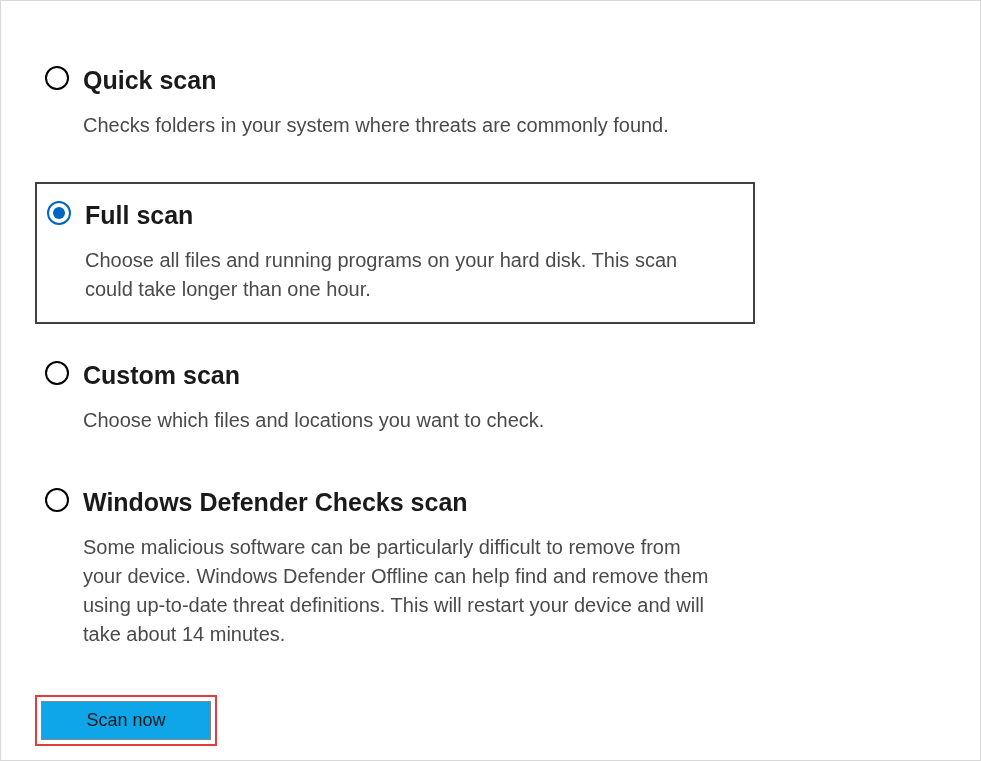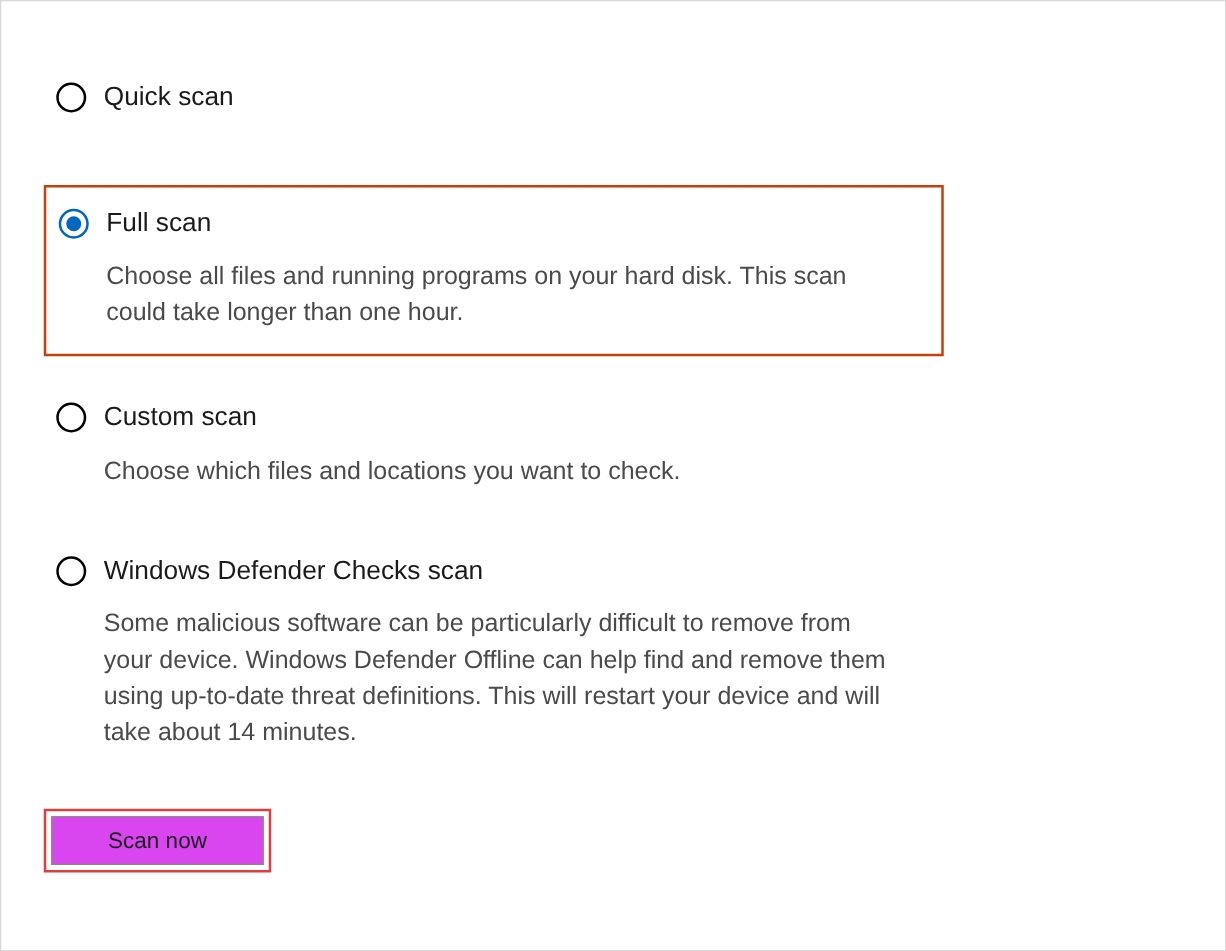--- a/index.html
+++ b/index.html
@@ -17,21 +17,21 @@
       color: #1a1a1a;
     }
     .option {
       display: flex;
       align-items: flex-start;
       margin-bottom: 36px;
       padding: 6px 6px 10px 2px;
       max-width: 720px;
     }
     .option.highlighted {
-      border: 2px solid #c2410c;
+      border: 2px solid #404040;
       padding: 16px 6px 18px 2px;
       margin-bottom: 30px;
       margin-top: -4px;
     }
     .radio-wrap {
       flex-shrink: 0;
       width: 40px;
       padding-top: 1px;
       display: flex;
       justify-content: center;
@@ -55,62 +55,63 @@
       height: 12px;
       background: #0067c0;
       border-radius: 50%;
       display: block;
     }
     .option-content {
       flex: 1;
       padding-left: 6px;
     }
     .option-title {
-      font-size: 21px;
-      font-weight: 400;
+      font-size: 25px;
+      font-weight: 700;
       color: #1a1a1a;
       margin-bottom: 16px;
       line-height: 1.2;
     }
     .option-desc {
       font-size: 20px;
       font-weight: 400;
       color: #4a4a4a;
       line-height: 1.45;
       max-width: 640px;
     }
     .button-row {
       margin-top: 28px;
     }
     .scan-button-highlight {
       display: inline-block;
       border: 2px solid #e03e3e;
       padding: 4px;
     }
     .scan-button {
-      background: #d946ef;
+      background: #0ea5e9;
       border: 1px solid #888888;
       font-size: 18px;
       font-family: inherit;
       color: #1a1a1a;
       padding: 8px 30px;
       cursor: pointer;
       min-width: 170px;
       text-align: center;
     }
   </style>
 </head>
 <body>
 
 <div class="option">
   <div class="radio-wrap">
     <div class="radio"></div>
   </div>
   <div class="option-content">
     <div class="option-title">Quick scan</div>
+    <div class="option-desc">Checks folders in your system where threats are commonly found.</div>
   </div>
 </div>
 
 <div class="option highlighted">
   <div class="radio-wrap">
     <div class="radio selected"></div>
   </div>
   <div class="option-content">
     <div class="option-title">Full scan</div>
     <div class="option-desc">Choose all files and running programs on your hard disk. This scan could take longer than one hour.</div>

